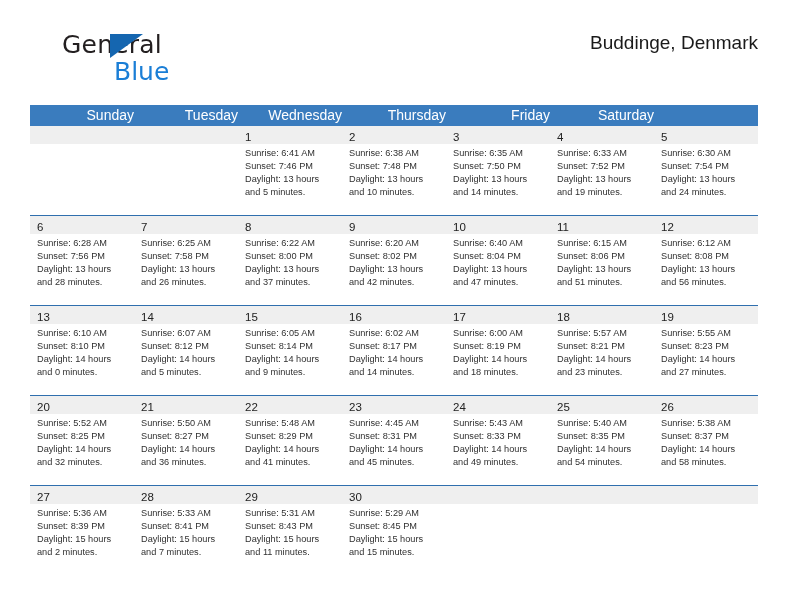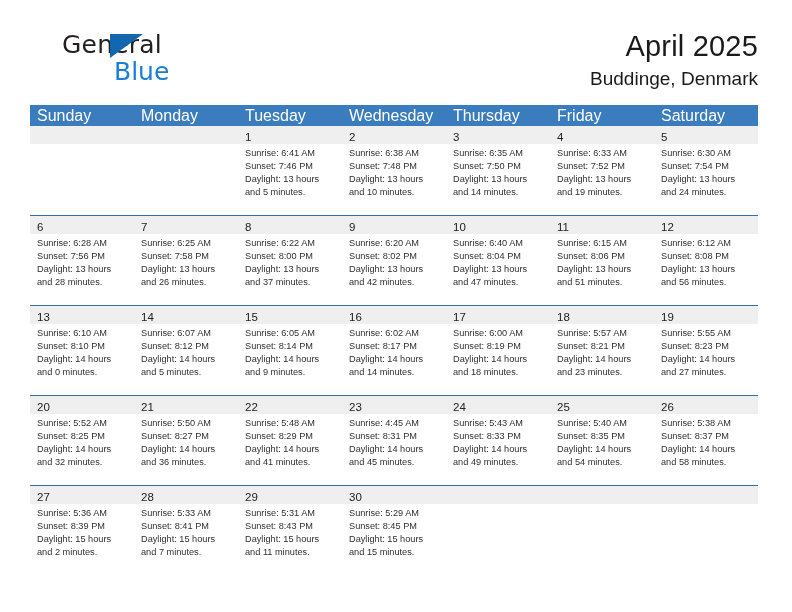--- a/index.html
+++ b/index.html
@@ -99,25 +99,26 @@
   .weekday-row {
     display: flex;
     width: 728px;
     background: #3a7cbe;
   }
   .weekday {
     width: 104px;
     box-sizing: border-box;
     padding: 4px 0 4px 7px;
     color: #ffffff;
-    font-size: 16px;
+    font-size: 14px;
     line-height: 13px;
     height: 21px;
     white-space: nowrap;
     overflow: hidden;
+    text-align: right;
   }
 
   .week-row {
     display: flex;
     width: 728px;
     border-top: 1.3px solid #2f6fae;
     background: #ffffff;
   }
   .week-row.first {
     border-top: none;
@@ -162,31 +163,29 @@
 
   <div class="header">
 
     <div class="brand">
       <span class="brand-top">General</span>
       <span class="brand-triangle"></span>
       <span class="brand-bottom">Blue</span>
     </div>
 
     <div class="title-block">
-      <div class="cal-title">April 2025</div>
       <div class="cal-subtitle">Buddinge, Denmark</div>
     </div>
 
   </div>
 
   <div class="calendar">
 
     <div class="weekday-row">
       <div class="weekday">Sunday</div>
-      <div class="weekday">Monday</div>
       <div class="weekday">Tuesday</div>
       <div class="weekday">Wednesday</div>
       <div class="weekday">Thursday</div>
       <div class="weekday">Friday</div>
       <div class="weekday">Saturday</div>
     </div>
 
     <div id="weeks-container">
         <div class="week-row first">
           <div class="day-cell empty">

